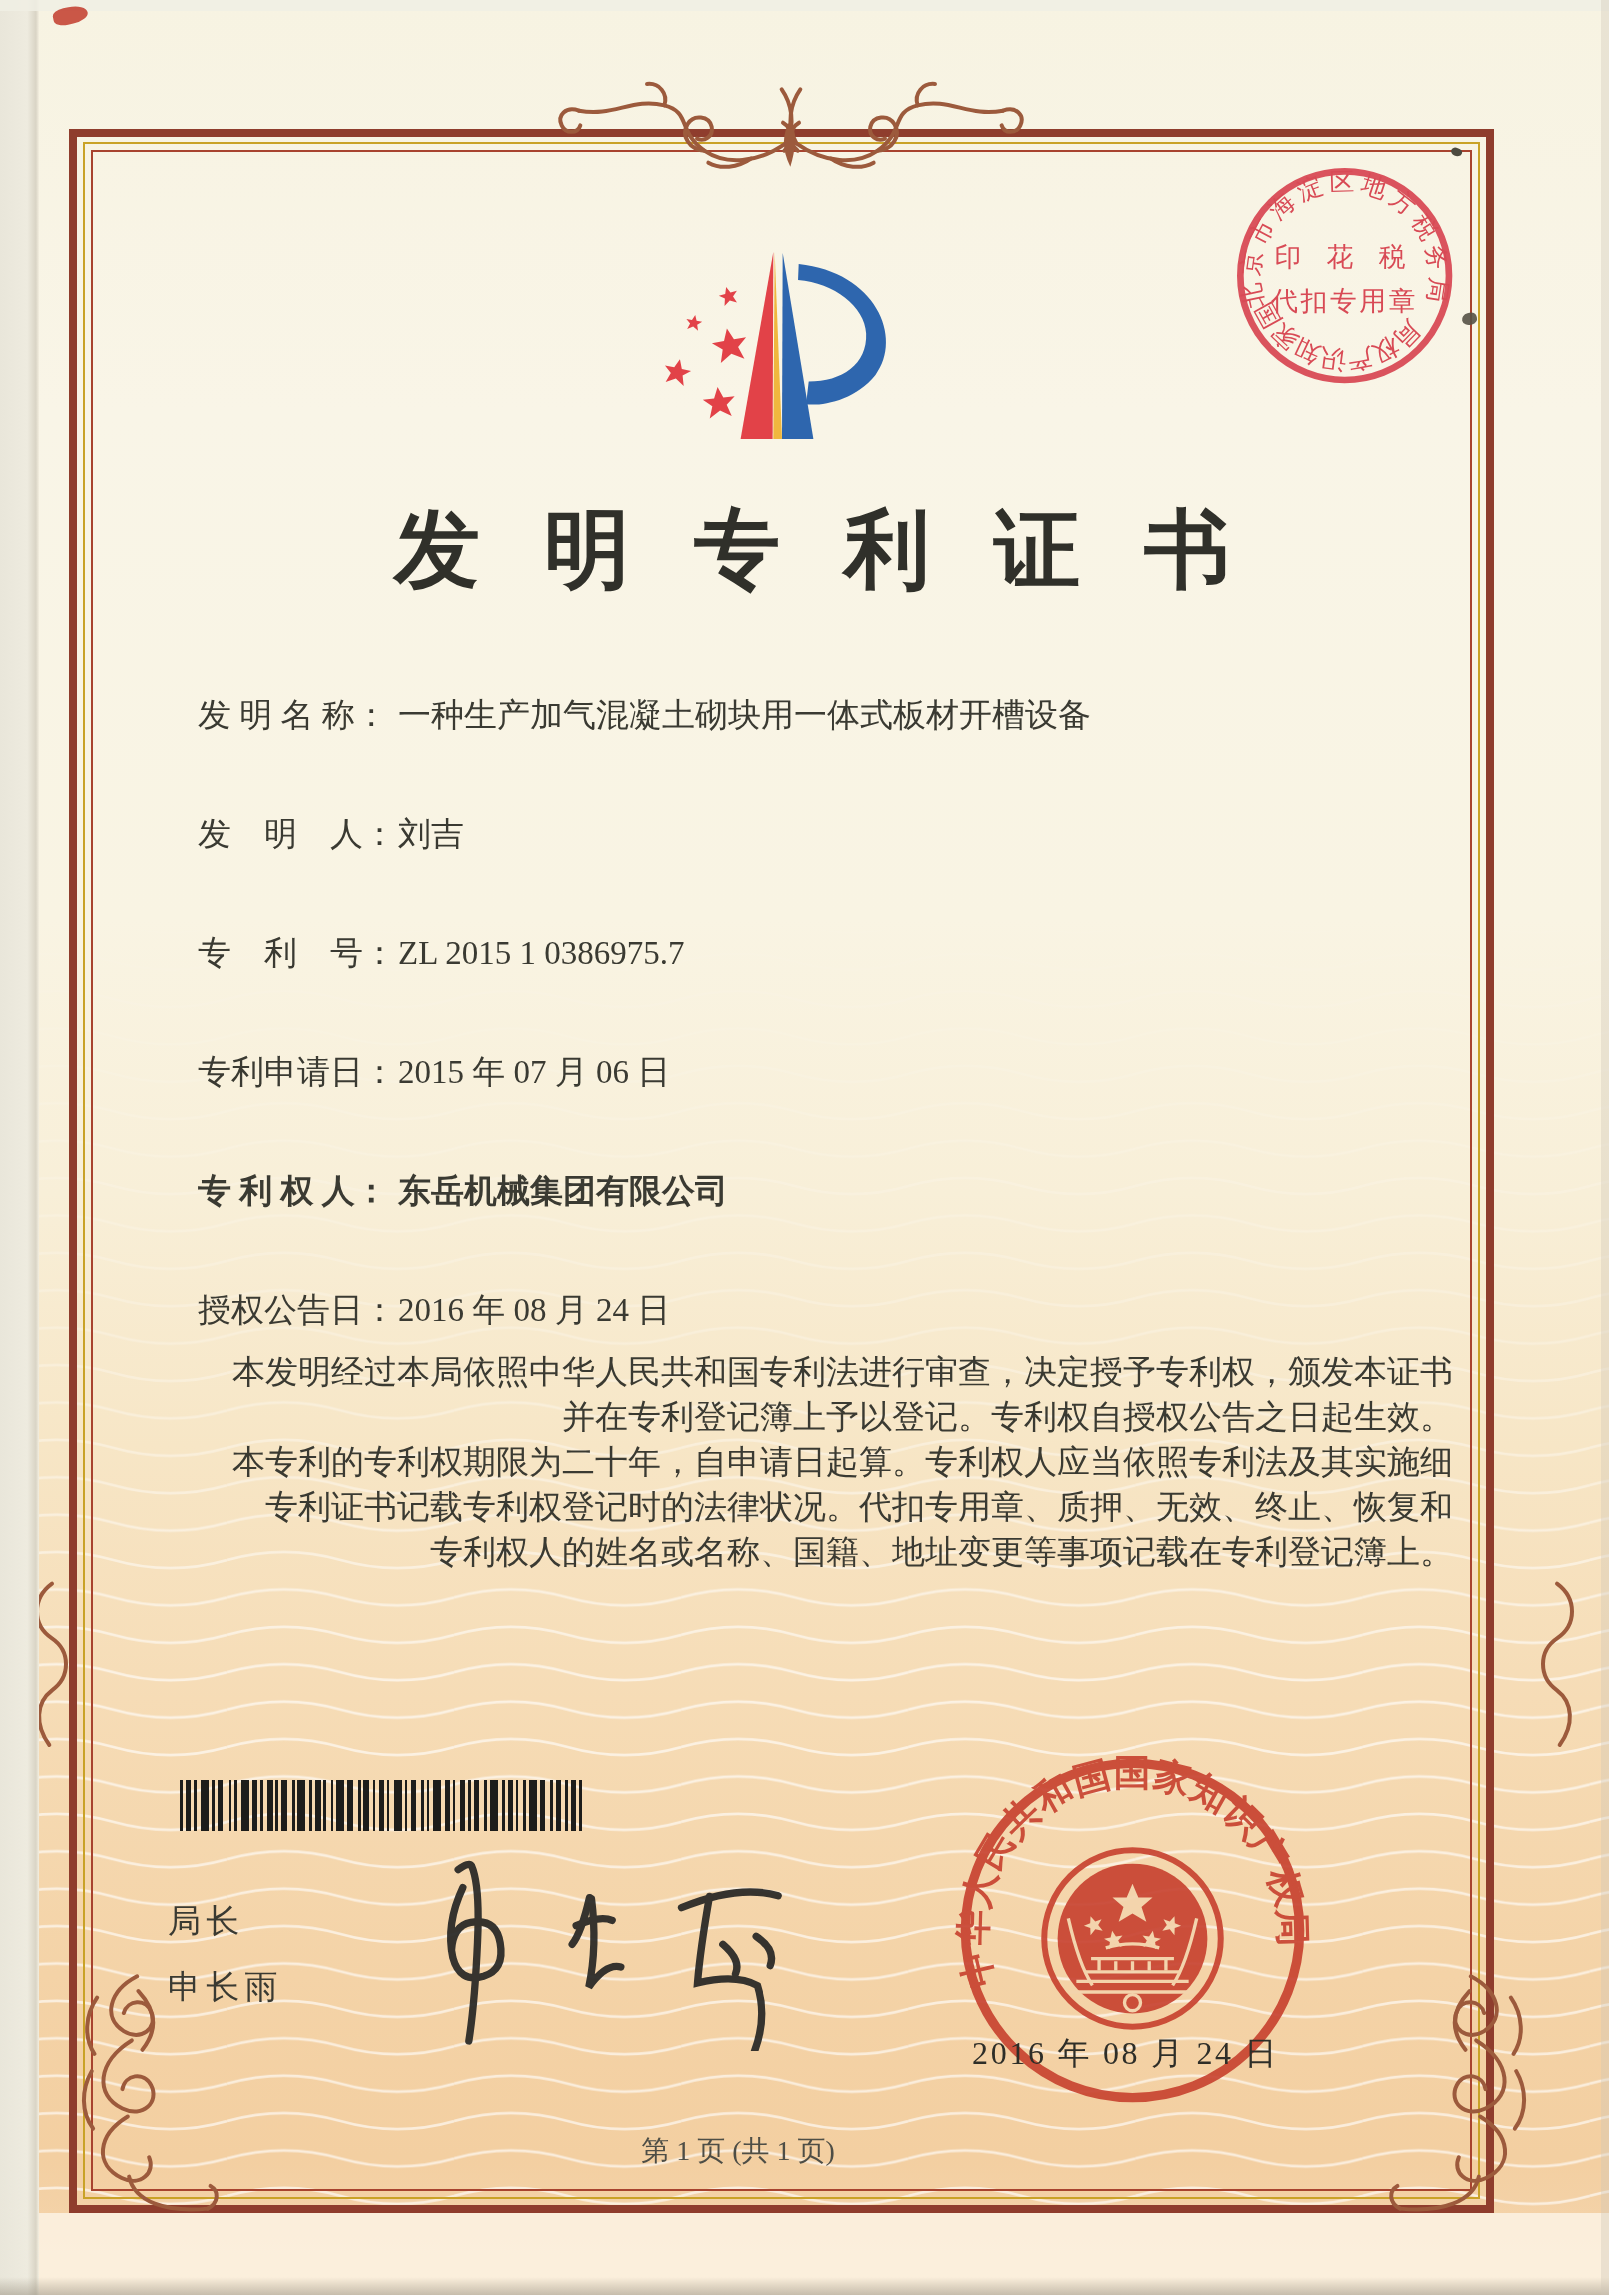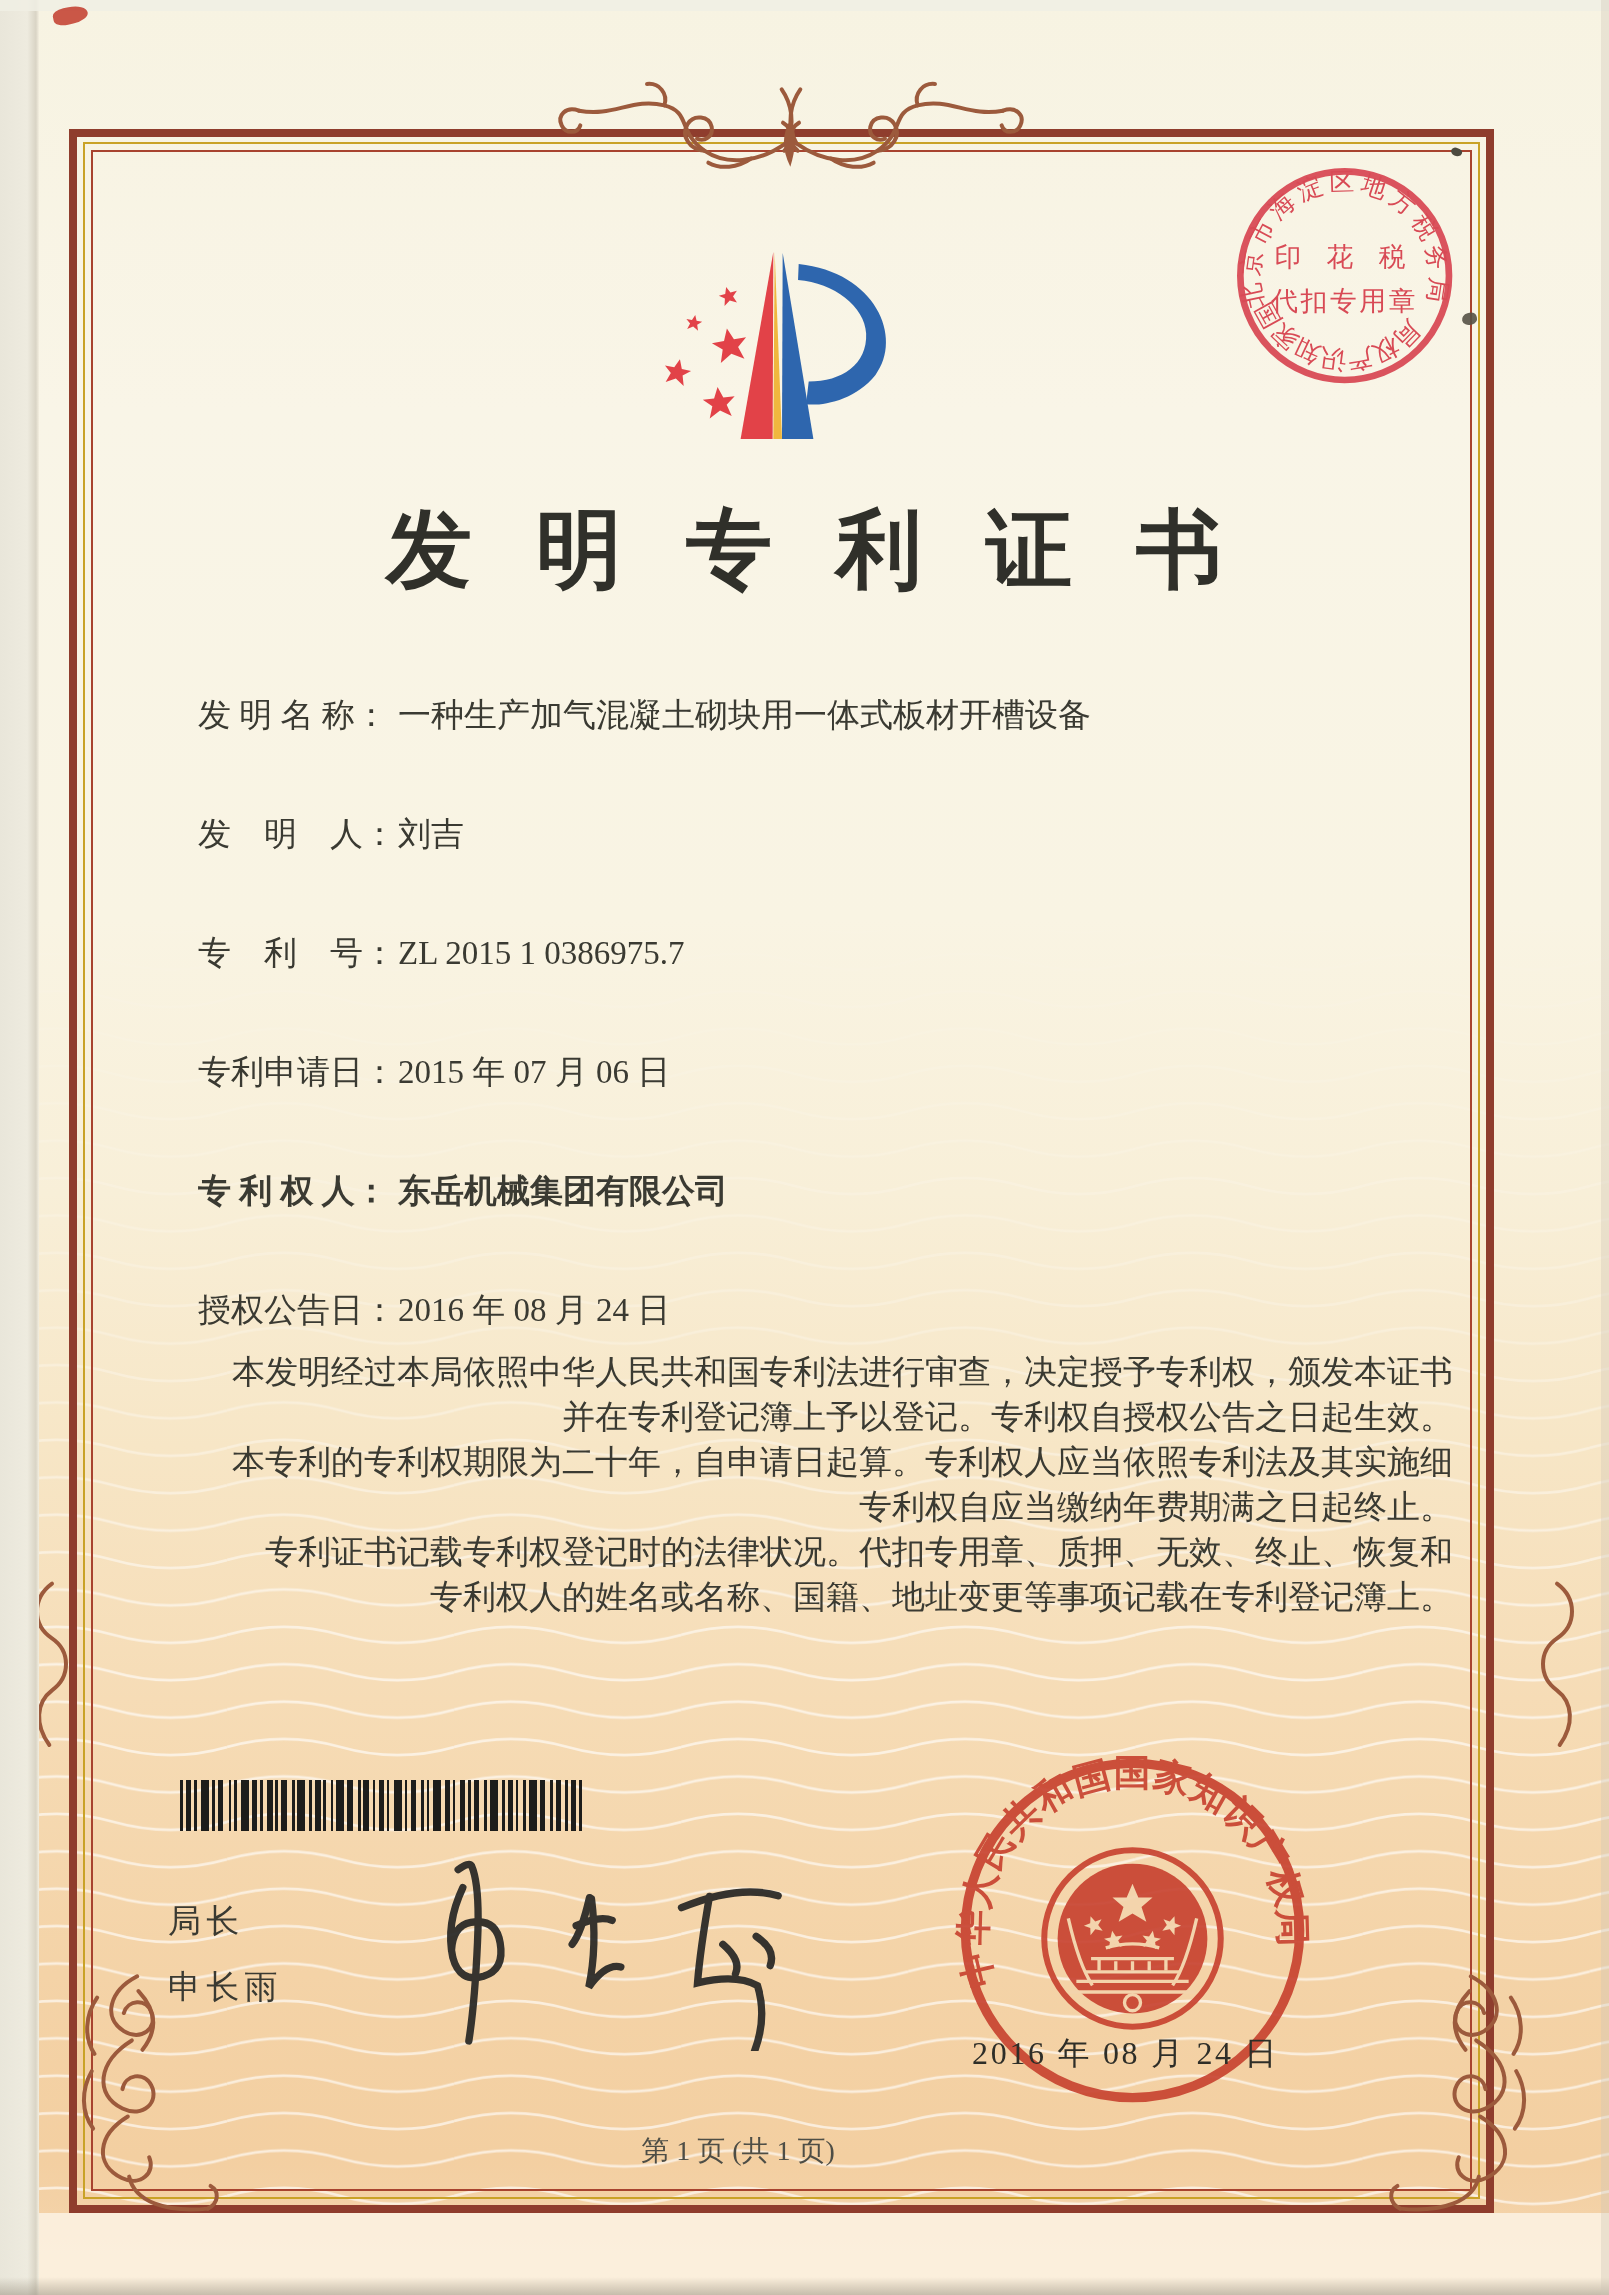--- a/index.html
+++ b/index.html
@@ -14,21 +14,21 @@
   .noint{cursor:default;}
   
   .frame-outer{left:69px;top:129px;width:1425px;height:2084px;border:8.7px solid #8f3d2d;box-sizing:border-box;}
   .frame-gold {left:83px;top:142px;width:1397px;height:2057px;border:2.7px solid #c9a227;box-sizing:border-box;}
   .frame-thin {left:91px;top:150px;width:1381px;height:2041px;border:2px solid #a8432f;box-sizing:border-box;}
   
   .waves{left:0;top:868px;width:1609px;height:1344px;pointer-events:none;}
   .belowline{left:0;top:2213px;width:1609px;height:83px;background:rgba(252,246,233,.78);}
   
   .cert-no{left:137px;top:273px;font-size:31px;letter-spacing:6.7px;color:#3c3c34;}
-  .title{left:93px;top:492px;width:1422px;text-align:center;font-size:86px;font-weight:bold;
+  .title{left:101px;top:492px;width:1422px;text-align:center;font-size:86px;font-weight:bold;
          letter-spacing:64px;padding-left:64px;box-sizing:border-box;color:#30302a;}
   .field-row{left:168px;width:1303px;font-size:33px;color:#3a3a32;white-space:nowrap;margin-left:30px;}
   .field-label{display:inline-block;min-width:200px;}
   .body-text{left:162px;top:1350px;width:1291px;font-size:33px;line-height:45px;color:#3a3a32;}
   .body-text div{white-space:nowrap;text-align:right;}
   .sig-title{left:168px;top:1899px;font-size:33px;letter-spacing:5.3px;color:#3a3a32;}
   .sig-name {left:168px;top:1965px;font-size:33px;letter-spacing:5.3px;color:#3a3a32;}
   .seal-date{left:972px;top:2032px;font-size:32px;letter-spacing:2.7px;color:#2e2e28;z-index:30;}
   .footer{left:0px;top:2132px;width:1476px;text-align:center;font-size:28px;color:#4e4e46;}
   
@@ -188,21 +188,20 @@
 
   <div class="abs body-text noint">
 
       <div>　　本发明经过本局依照中华人民共和国专利法进行审查，决定授予专利权，颁发本证书</div>
 
       <div>并在专利登记簿上予以登记。专利权自授权公告之日起生效。</div>
 
       <div>　　本专利的专利权期限为二十年，自申请日起算。专利权人应当依照专利法及其实施细</div>
 
 
-      <div>专利权自应当缴纳年费期满之日起终止。</div>
 
       <div>　　专利证书记载专利权登记时的法律状况。代扣专用章、质押、无效、终止、恢复和</div>
 
       <div>专利权人的姓名或名称、国籍、地址变更等事项记载在专利登记簿上。</div>
     </div>
 
   <div class="abs barcode noint"><i style="width: 2.7px; margin-right: 3.3px;"></i><i style="width: 5.3px; margin-right: 2.7px;"></i><i style="width: 2.7px; margin-right: 4.7px;"></i><i style="width: 8px; margin-right: 2.7px;"></i><i style="width: 2.7px; margin-right: 3.3px;"></i><i style="width: 5.3px; margin-right: 5.3px;"></i><i style="width: 2.7px; margin-right: 2.7px;"></i><i style="width: 2.7px; margin-right: 4px;"></i><i style="width: 8px; margin-right: 3.3px;"></i><i style="width: 5.3px; margin-right: 2.7px;"></i><i style="width: 2.7px; margin-right: 4.7px;"></i><i style="width: 5.3px; margin-right: 2.7px;"></i><i style="width: 2.7px; margin-right: 3.3px;"></i><i style="width: 5.3px; margin-right: 5.3px;"></i><i style="width: 2.7px; margin-right: 2.7px;"></i><i style="width: 8px; margin-right: 4px;"></i><i style="width: 2.7px; margin-right: 3.3px;"></i><i style="width: 5.3px; margin-right: 2.7px;"></i><i style="width: 2.7px; margin-right: 4.7px;"></i><i style="width: 2.7px; margin-right: 2.7px;"></i><i style="width: 8px; margin-right: 3.3px;"></i><i style="width: 5.3px; margin-right: 5.3px;"></i><i style="width: 2.7px; margin-right: 2.7px;"></i><i style="width: 5.3px; margin-right: 4px;"></i><i style="width: 2.7px; margin-right: 3.3px;"></i><i style="width: 5.3px; margin-right: 2.7px;"></i><i style="width: 2.7px; margin-right: 4.7px;"></i><i style="width: 8px; margin-right: 2.7px;"></i><i style="width: 2.7px; margin-right: 3.3px;"></i><i style="width: 5.3px; margin-right: 5.3px;"></i><i style="width: 2.7px; margin-right: 2.7px;"></i><i style="width: 2.7px; margin-right: 4px;"></i><i style="width: 8px; margin-right: 3.3px;"></i><i style="width: 5.3px; margin-right: 2.7px;"></i><i style="width: 2.7px; margin-right: 4.7px;"></i><i style="width: 5.3px; margin-right: 2.7px;"></i><i style="width: 2.7px; margin-right: 3.3px;"></i><i style="width: 5.3px; margin-right: 5.3px;"></i><i style="width: 2.7px; margin-right: 2.7px;"></i><i style="width: 8px; margin-right: 4px;"></i><i style="width: 2.7px; margin-right: 3.3px;"></i><i style="width: 5.3px; margin-right: 2.7px;"></i><i style="width: 2.7px; margin-right: 4.7px;"></i><i style="width: 2.7px; margin-right: 2.7px;"></i><i style="width: 8px; margin-right: 3.3px;"></i><i style="width: 5.3px; margin-right: 5.3px;"></i><i style="width: 2.7px; margin-right: 2.7px;"></i><i style="width: 5.3px; margin-right: 4px;"></i><i style="width: 2.7px; margin-right: 3.3px;"></i><i style="width: 5.3px; margin-right: 2.7px;"></i><i style="width: 2.7px; margin-right: 4.7px;"></i></div>
 
   <div class="abs sig-title noint">局长</div>
   <div class="abs sig-name noint">申长雨</div>

